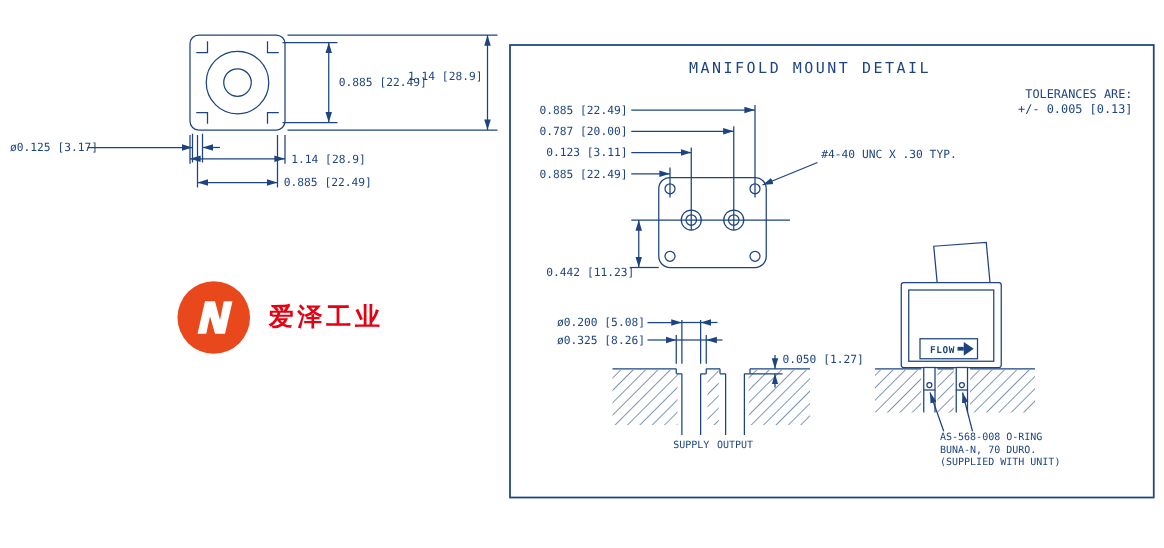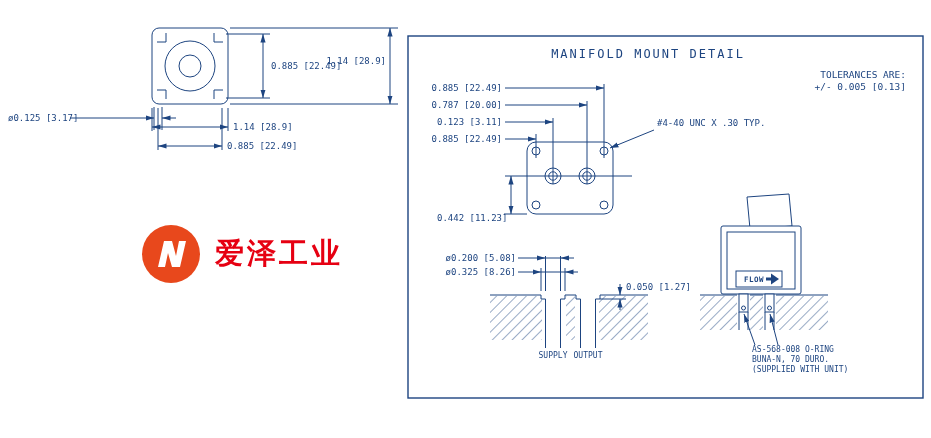--- a/index.html
+++ b/index.html
@@ -11,21 +11,21 @@
   .ln2 { stroke:#1d4480; stroke-width:1.4; fill:none; }
   .wfill { fill:#ffffff; stroke:#1d4480; stroke-width:1; }
   svg text { font-family:"DejaVu Sans Mono", monospace; fill:#1d4480; font-size:9px; }
   text.title { font-size:12px; letter-spacing:2px; }
   text.tol { font-size:9.5px; }
   text.small { font-size:8px; }
   text.flow { font-size:7.5px; font-weight:bold; letter-spacing:0.5px; }
   
   .logo { position:absolute; left:140px; top:223px; display:flex; align-items:center; gap:13px; }
   .logo-mark { width:62px; height:62px; }
-  .logo-cn { font-size:29px; font-weight:bold; color:#e60012; letter-spacing:3px; line-height:1.15; font-family:Liberation Serif, serif; }
+  .logo-cn { font-size:20px; font-weight:bold; color:#e60012; letter-spacing:3px; line-height:1.15; font-family:Liberation Serif, serif; }
   .logo-en { font-size:14px; font-weight:bold; color:#333333; letter-spacing:2.6px; margin-top:3px; font-family:"DejaVu Sans", sans-serif; }
 </style>
 </head>
 <body>
 
 <div class="canvas">
 
   <svg class="drawing" width="931" height="438" viewBox="0 0 931 438">
     <defs>
       <marker id="arr" markerUnits="userSpaceOnUse" markerWidth="9" markerHeight="6" refX="8.5" refY="3" orient="auto-start-reverse">

